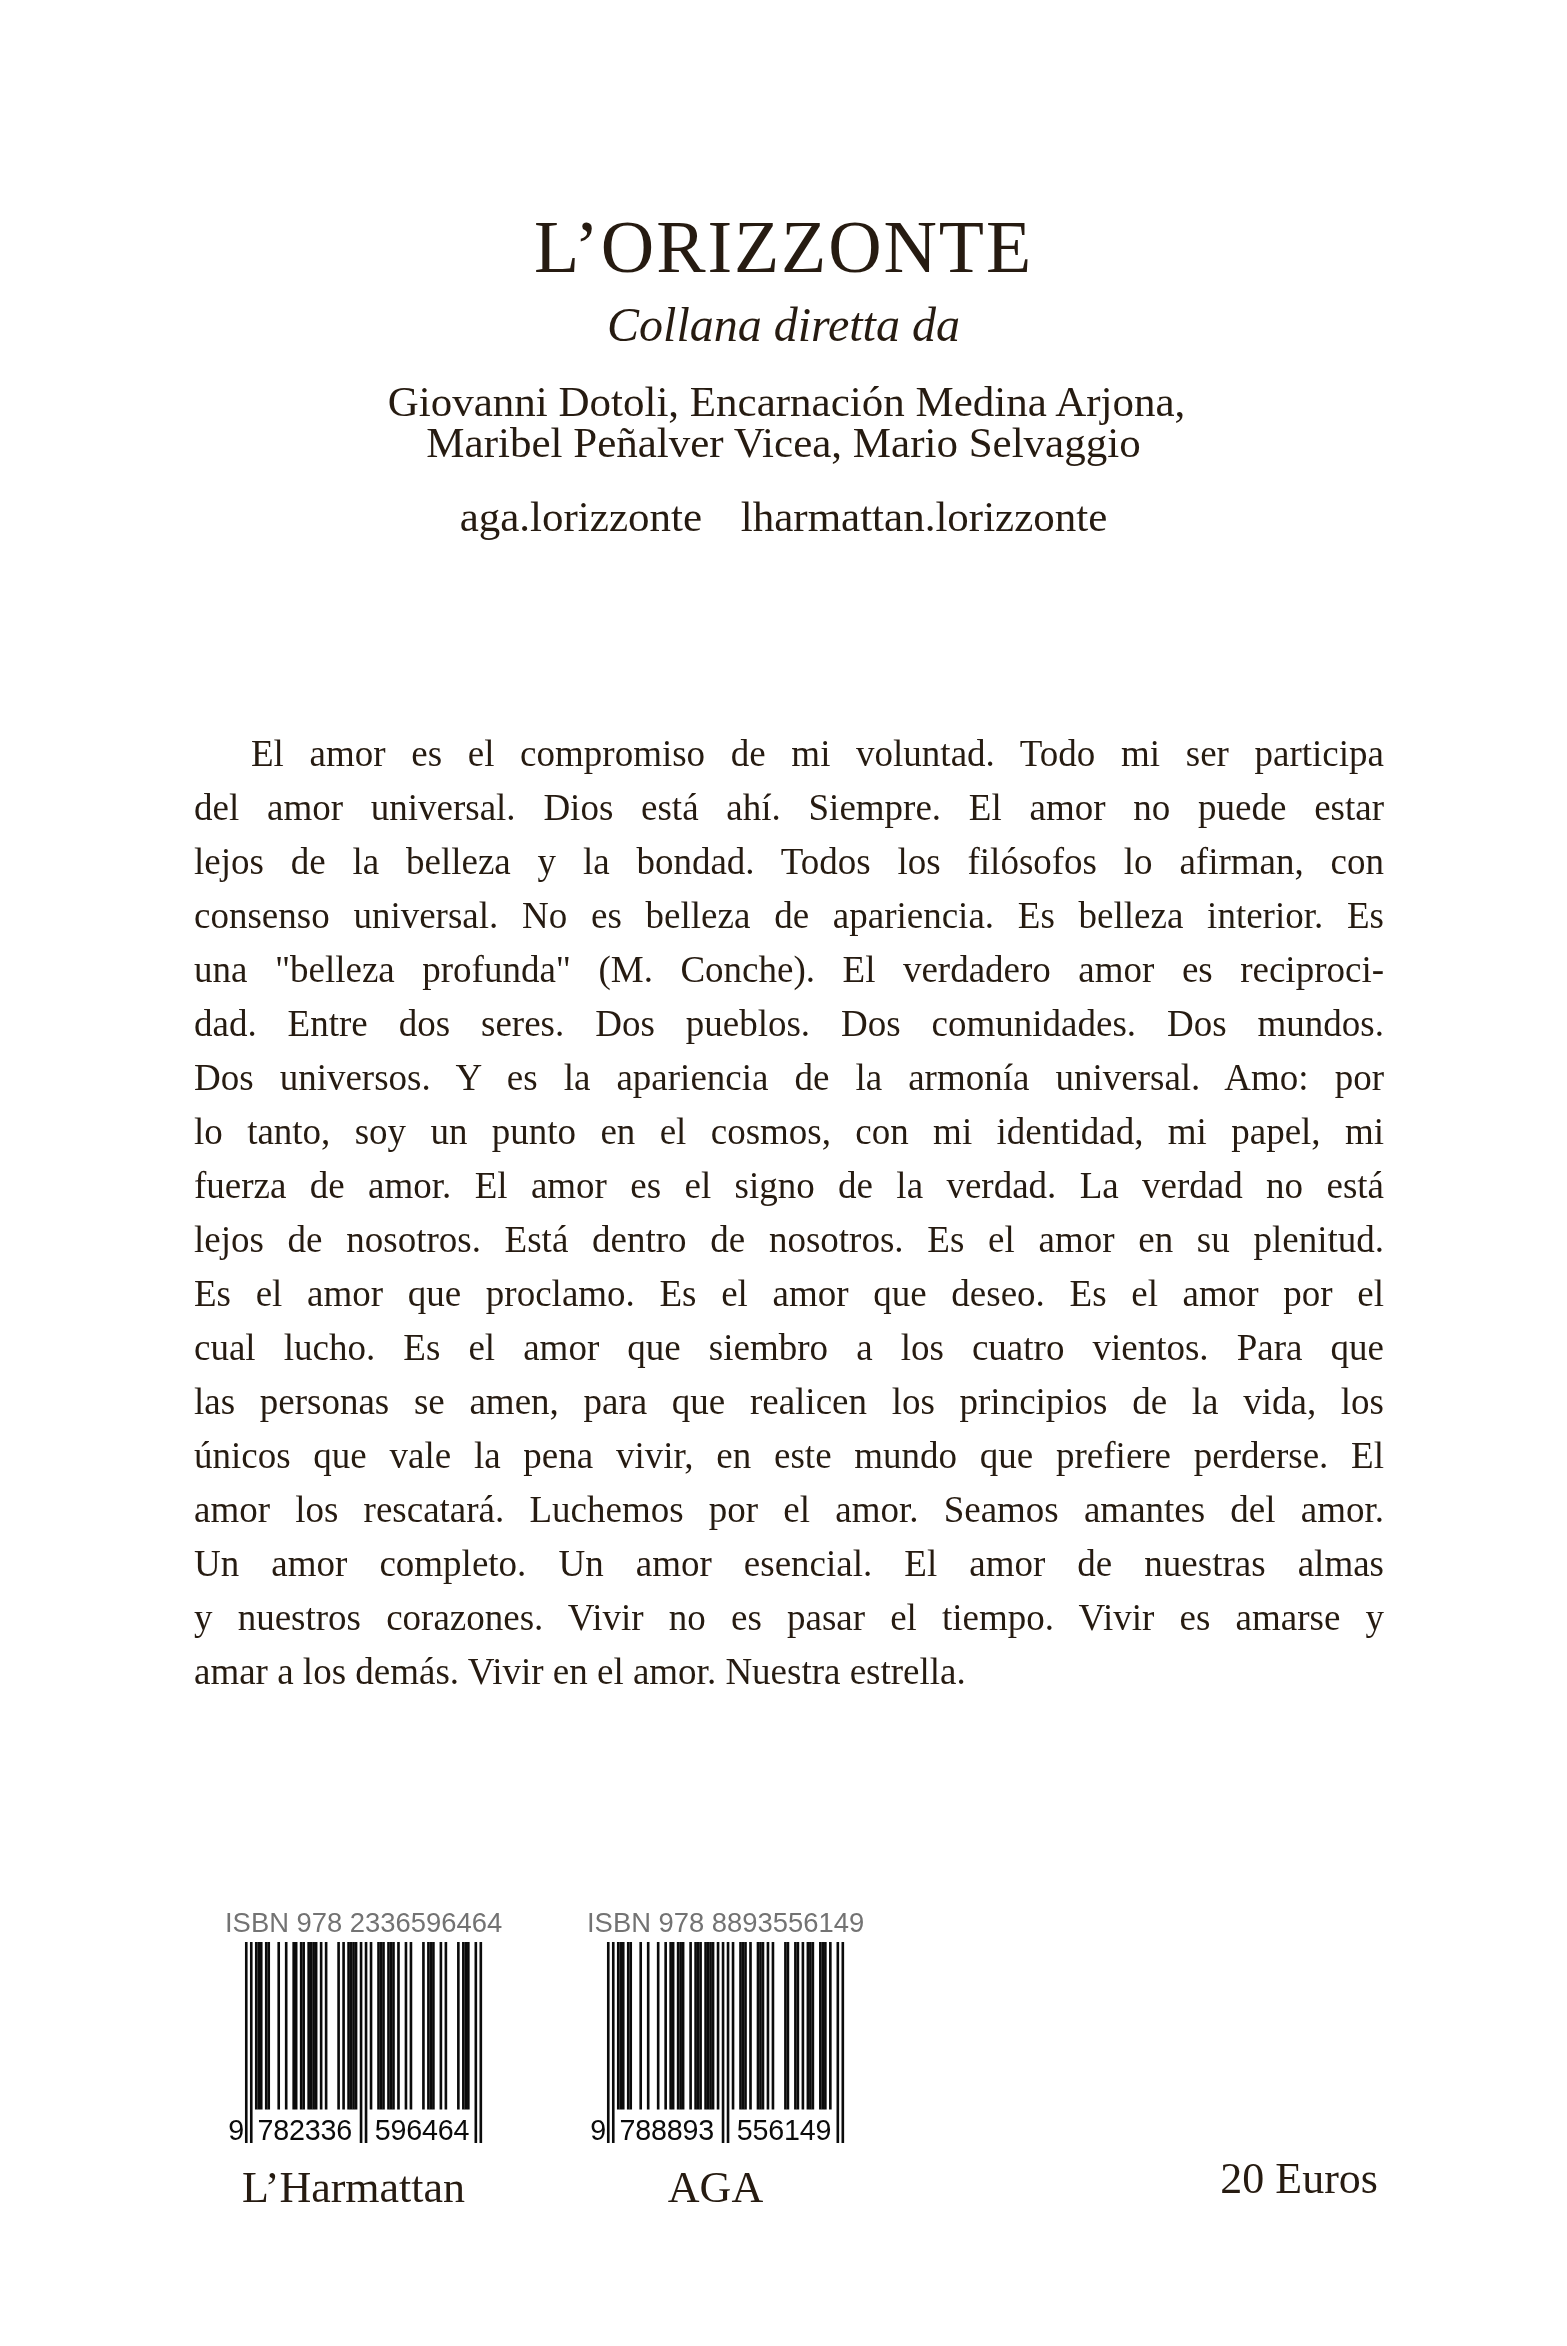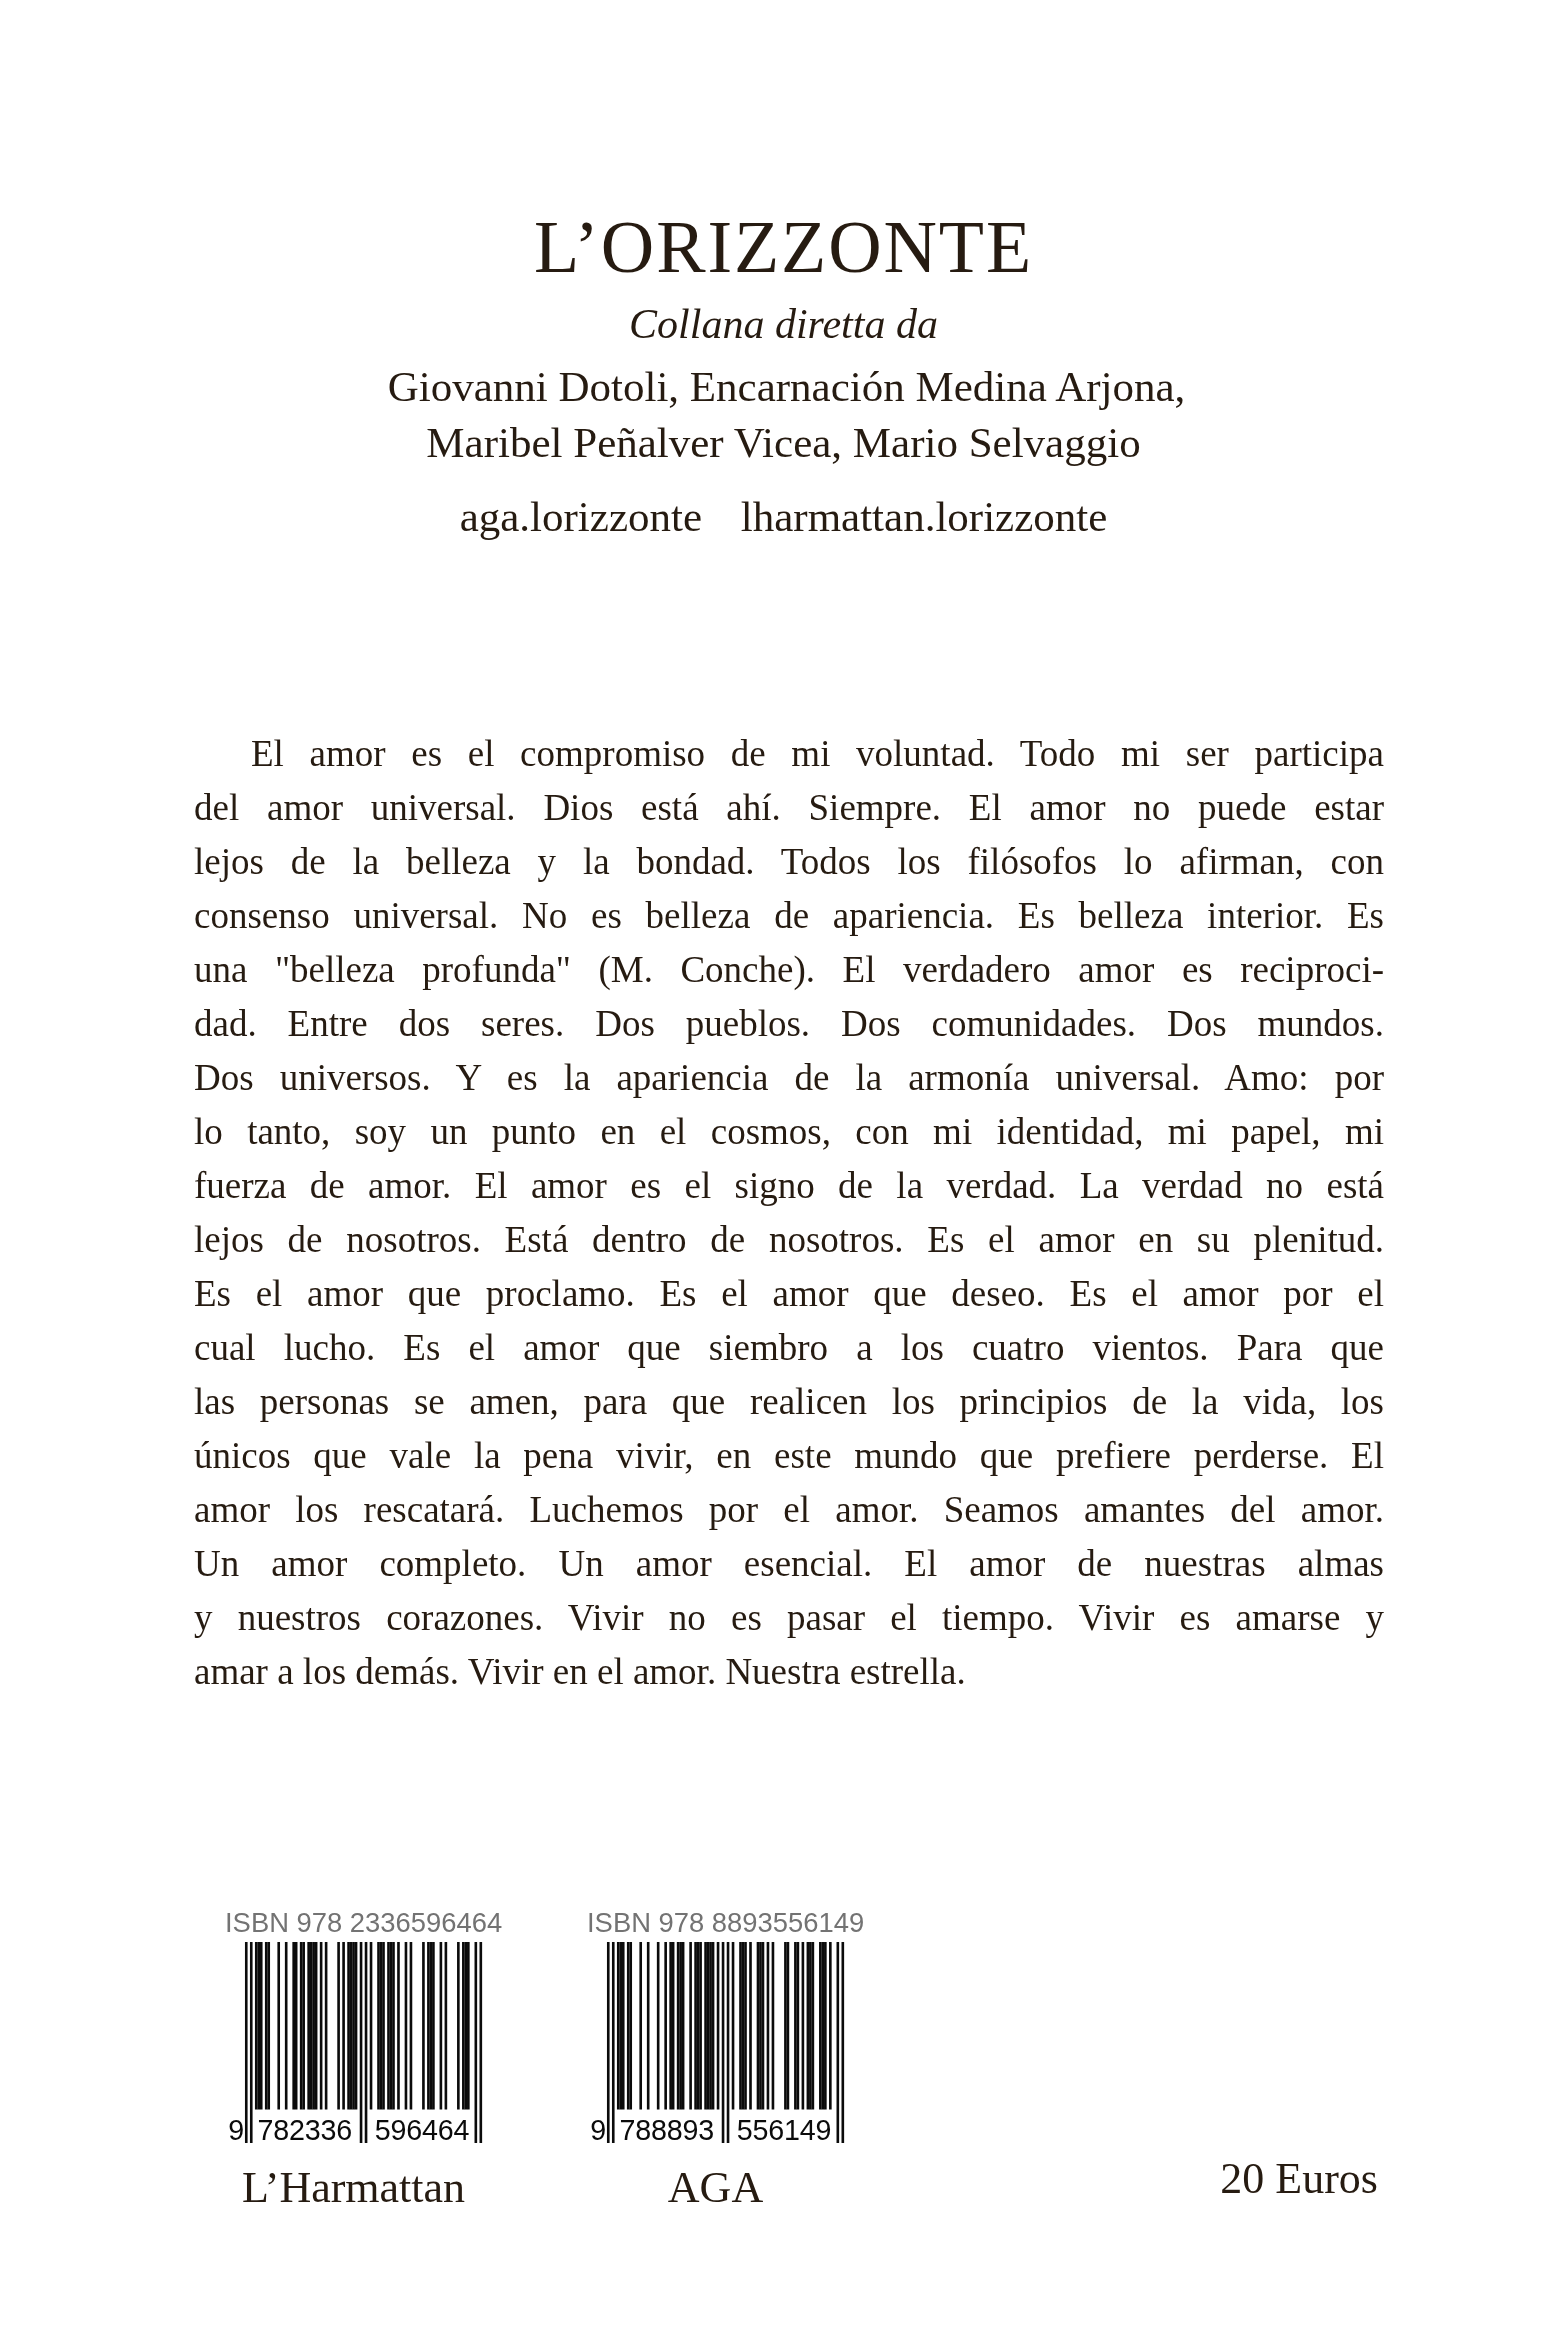--- a/index.html
+++ b/index.html
@@ -1,21 +1,21 @@
 <!DOCTYPE html>
 <html style="font-size:15px"><head>
 <meta charset="utf-8">
 <style>
   html,body{margin:0;padding:0;background:#ffffff;}
   #page{position:relative;width:1567px;height:2312px;background:#ffffff;overflow:hidden;
         font-family:"Liberation Serif",serif;color:#261b11;}
   .abs{position:absolute;left:0;right:0;text-align:center;}
   #title{top:208px;font-size:74px;line-height:79px;letter-spacing:1.9px;}
-  #collana{top:299px;font-size:42px;line-height:51px;font-style:italic;}
-  #dir1{top:360px;font-size:43px;line-height:53px;padding-left:6px;}
+  #collana{top:299px;font-size:48px;line-height:51px;font-style:italic;}
+  #dir1{top:375px;font-size:43px;line-height:53px;padding-left:6px;}
   #dir2{top:416px;font-size:43px;line-height:53px;}
   #links{top:490px;font-size:43px;line-height:53px;}
   #links span{margin:4px 14px;}
   #blurb{position:absolute;left:194px;top:727px;width:1190px;
          font-size:37px;line-height:54px;}
   .bl{white-space:nowrap;text-align:justify;text-align-last:justify;}
   .bl.first{padding-left:57px;}
   .bl.last{text-align:left;text-align-last:left;}
   .bc-group{position:absolute;top:1906px;width:257px;text-align:center;}
   #bc-left{left:225px;}

